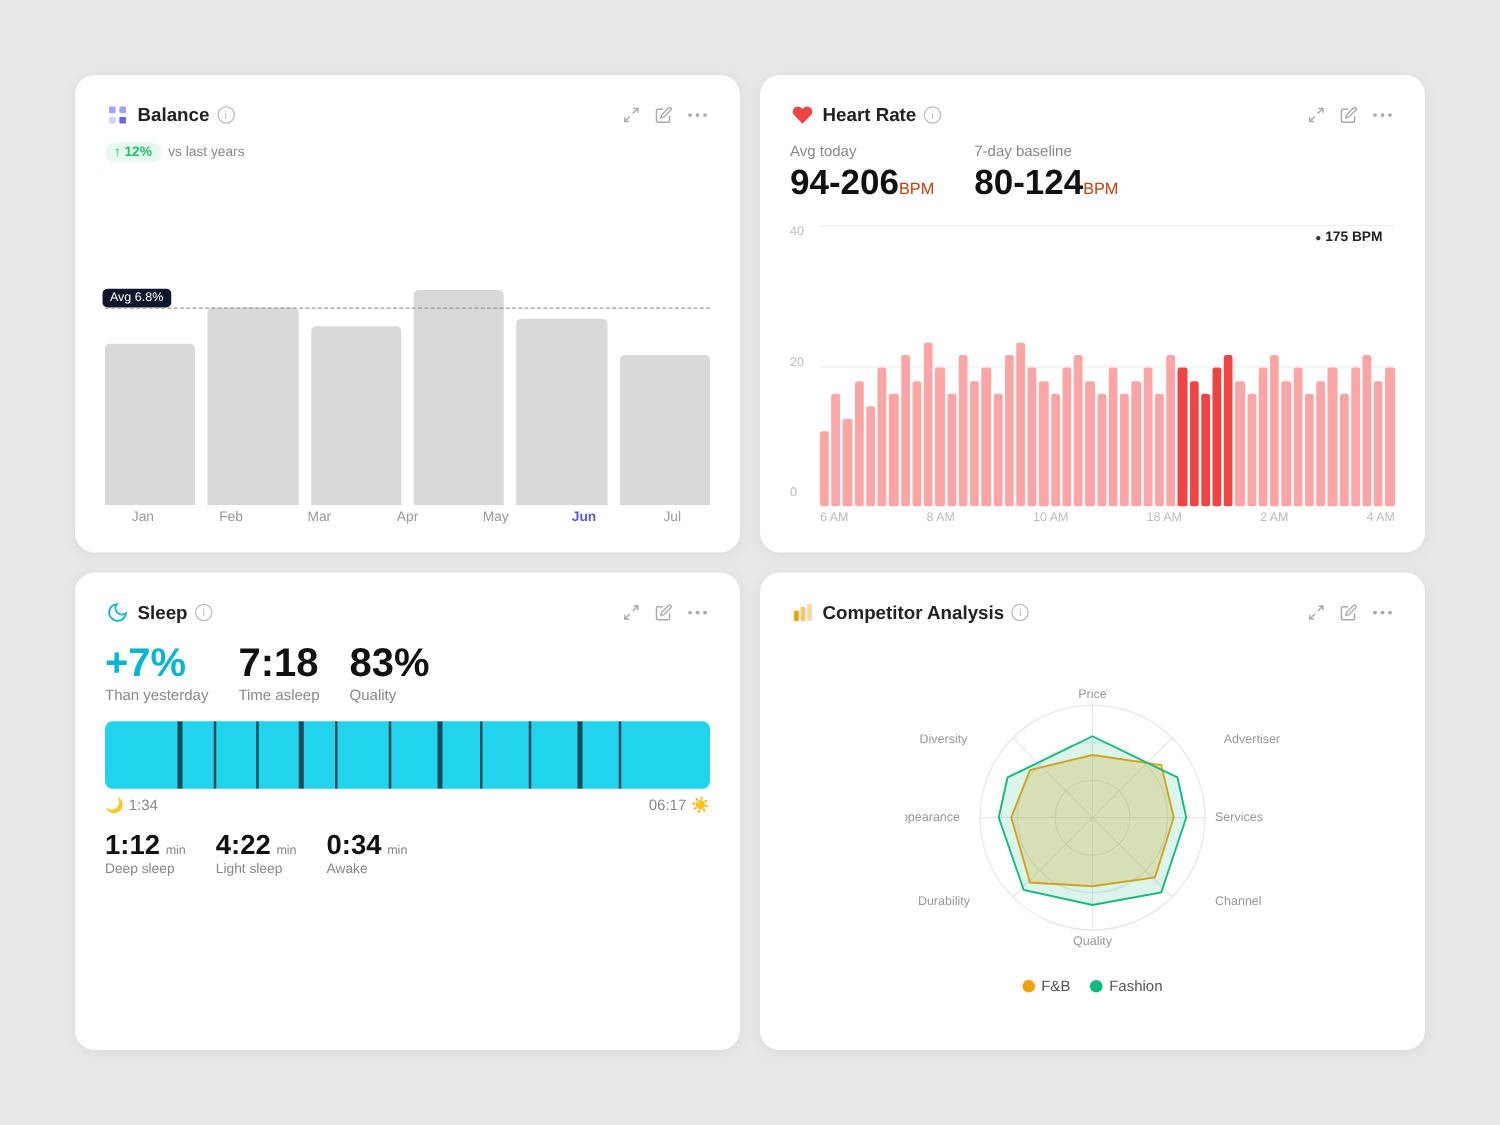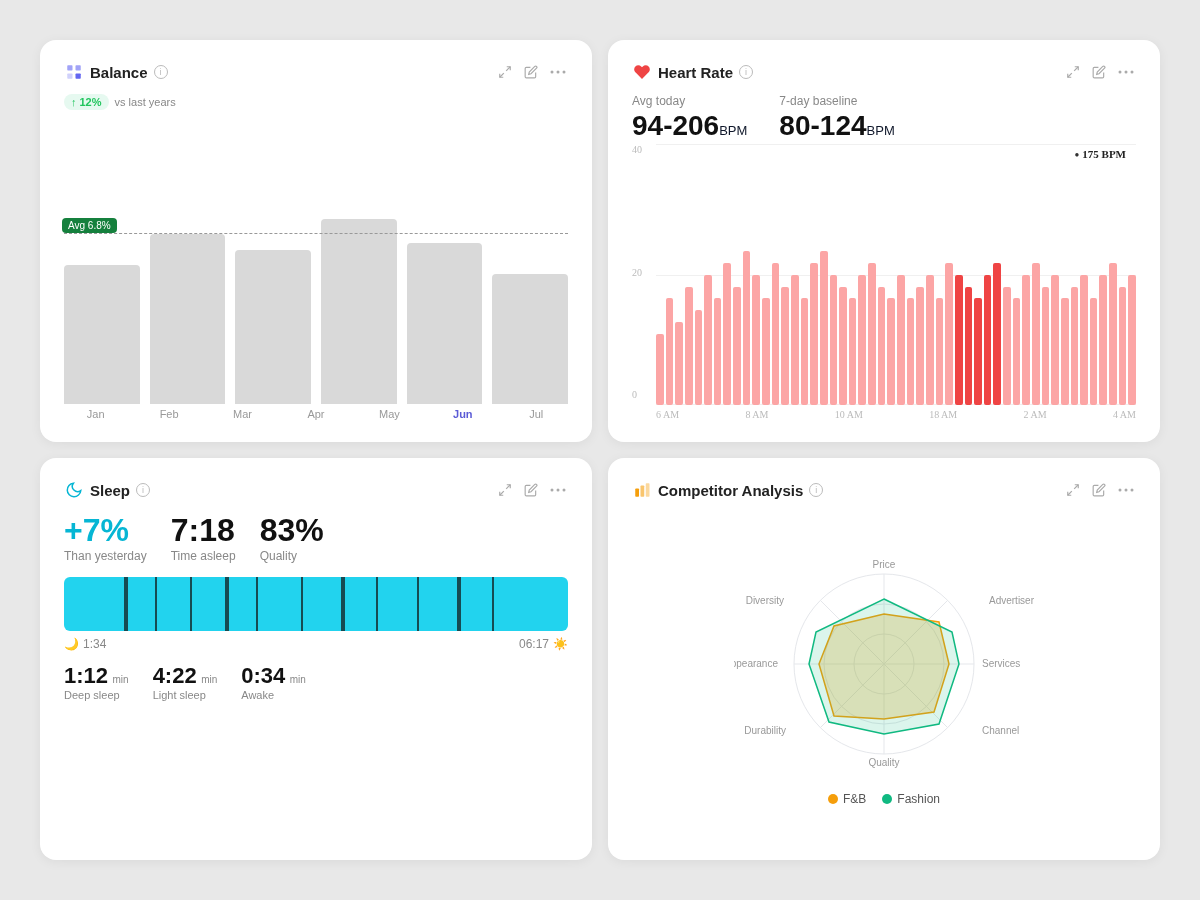--- a/index.html
+++ b/index.html
@@ -9,21 +9,21 @@
       justify-content: center;
       align-items: center;
       min-height: 100vh;
       font-family: -apple-system, BlinkMacSystemFont, 'Segoe UI', sans-serif;
     }
     .dashboard {
       display: grid;
       grid-template-columns: 1fr 1fr;
       grid-template-rows: 1fr 1fr;
       gap: 16px;
-      padding: 40px;
+      padding: 60px;
       width: 1200px;
       height: 900px;
     }
     .card {
       background: #ffffff;
       border-radius: 16px;
       padding: 22px 24px;
       box-shadow: 0 2px 12px rgba(0,0,0,0.06);
       display: flex;
       flex-direction: column;
@@ -128,21 +128,21 @@
       right: 0;
       border-top: 1.5px dashed #999;
       top: 38%;
       z-index: 1;
     }
     .avg-label {
       position: absolute;
       left: -2px;
       top: 38%;
       transform: translateY(-100%);
-      background: #15803d;
+      background: #0f172a;
       color: #fff;
       font-size: 10px;
       padding: 2px 6px;
       border-radius: 4px;
     }
     .bar-wrap {
       display: flex;
       flex-direction: column;
       align-items: center;
       gap: 4px;
@@ -179,36 +179,36 @@
       text-align: center;
       font-size: 11px;
       color: #999;
     }
     .bar-label-item.active { color: #5b5bd6; font-weight: 600; }
 
     
     .hr-stats {
       display: flex;
       gap: 32px;
-      margin-bottom: 2px;
+      margin-bottom: 18px;
     }
     .hr-stat-label {
       font-size: 12px;
       color: #888;
       margin-bottom: 2px;
     }
     .hr-stat-value {
       font-size: 28px;
       font-weight: 700;
       color: #111;
     }
     .hr-stat-unit {
       font-size: 13px;
       font-weight: 400;
-      color: #0f172a;
+      color: #c2410c;
     }
     .hr-chart-container {
       flex: 1;
       position: relative;
     }
 
     
     .sleep-stats {
       display: flex;
       gap: 24px;
@@ -435,21 +435,21 @@
         </div>
       </div>
       <div>
         <div class="hr-stat-label">7-day baseline</div>
         <div class="hr-stat-value">
           <span>80-124</span><span class="hr-stat-unit">BPM</span>
         </div>
       </div>
     </div>
 
-    <div class="hr-chart-container" style="flex:1; position:relative;font-family:Liberation Serif, serif;">
+    <div class="hr-chart-container" style="flex:1; position:relative;">
       <div style="position:absolute; left:0; top:0; bottom:20px; display:flex; flex-direction:column; justify-content:space-between; width:20px;">
         <span style="font-size:10px; color:#bbb;">40</span>
         <span style="font-size:10px; color:#bbb;">20</span>
         <span style="font-size:10px; color:#bbb;">0</span>
       </div>
       <div style="position:absolute; left:24px; right:0; top:0; bottom:0; display:flex; flex-direction:column;">
         <div style="flex:1; position:relative;" id="hrBarsArea">
           <div style="position:absolute; left:0; right:0; top:0; border-top:1px solid #f0f0f0;"></div>
           <div style="position:absolute; left:0; right:0; top:50%; border-top:1px solid #f0f0f0;"></div>
           <div style="position:absolute; left:0; right:0; bottom:0; border-top:1px solid #f0f0f0;"></div>

